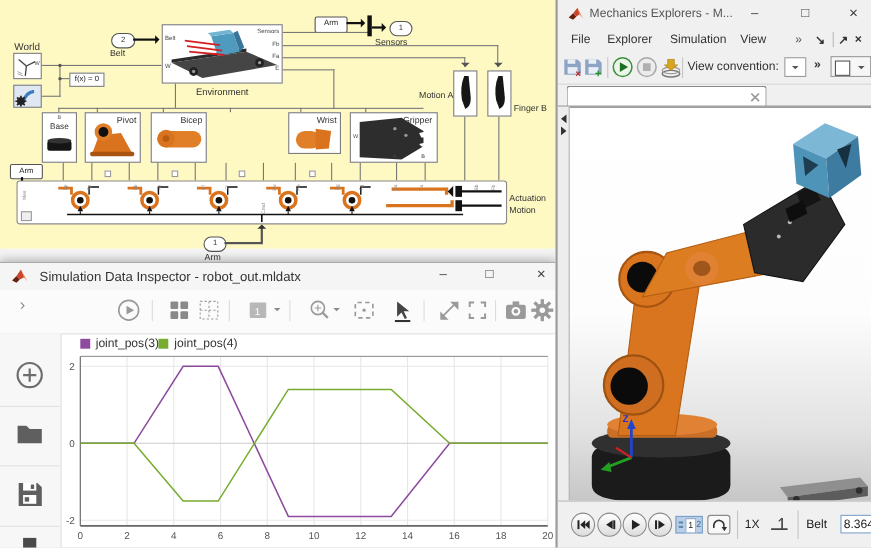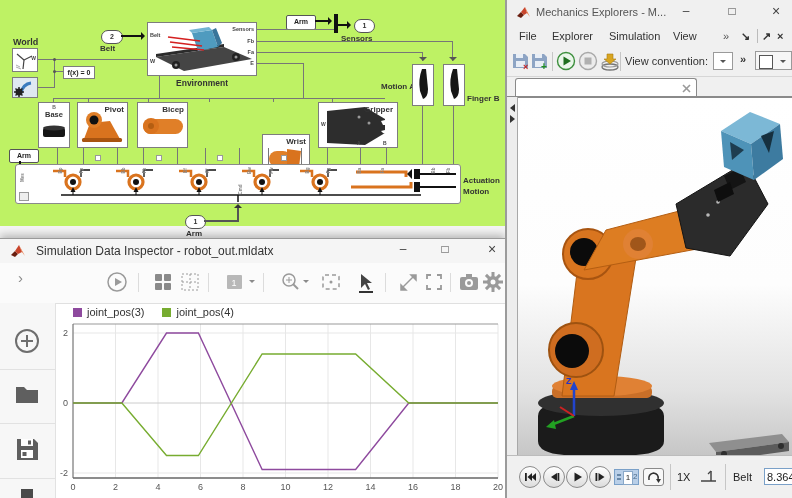--- a/index.html
+++ b/index.html
@@ -25,21 +25,21 @@
              border-bottom:1px solid #e3e3e3;}
   .sdi-title .t{position:absolute;left:36px;top:5px;font-size:12px;color:#333;}
   .wbtn{position:absolute;top:3px;width:22px;height:18px;text-align:center;font-size:12px;color:#444;cursor:default;}
   .sdi-tools{position:absolute;left:0;top:24px;width:100%;height:40px;background:#fbfbfb;
              border-bottom:1px solid #e0e0e0;}
   .ti{position:absolute;top:8px;width:22px;height:22px;}
   .tsep{position:absolute;top:10px;width:1px;height:19px;background:#dcdcdc;}
   .caret{position:absolute;width:0;height:0;border:3.5px solid transparent;border-top-color:#8a8a8a;}
   .strip{position:absolute;left:0;top:64px;width:55px;height:196px;background:#f7f7f7;border-right:1px solid #e2e2e2;}
   .ssep{position:absolute;left:0;width:100%;height:1px;background:#e2e2e2;}
-  .legend{position:absolute;left:73px;top:67px;display:flex;gap:18px;font-size:11px;color:#333;}
+  .legend{position:absolute;left:73px;top:67px;display:flex;font-size:11px;color:#333;}
   .legend .it{display:flex;align-items:center;gap:5px;}
   .sw{width:9px;height:9px;display:inline-block;}
   
   .me{position:absolute;left:505px;top:0;width:287px;height:498px;background:#f0f0f0;
       border-left:2px solid #9b9b9b;box-sizing:border-box;overflow:hidden;font-size:11px;}
   .me-title{position:absolute;left:0;top:0;width:100%;height:25px;}
   .me-menu{position:absolute;left:0;top:25px;width:100%;height:23px;color:#333;}
   .me-menu span.m{position:absolute;top:5px;}
   .me-tools{position:absolute;left:0;top:48px;width:100%;height:28px;border-bottom:1px solid #d6d6d6;}
   .me-tab{position:absolute;left:8px;top:78px;width:182px;height:19px;background:#fff;
@@ -53,21 +53,21 @@
   .psep{position:absolute;top:8px;width:1px;height:26px;background:#c6c6c6;}
   .sel{position:absolute;background:#fff;border:1px solid #9a9a9a;box-sizing:border-box;}
   .chev{position:absolute;width:0;height:0;border:3.5px solid transparent;border-top-color:#555;}
   .tinytxt{position:absolute;font-size:6px;color:#444;}
 </style>
 </head>
 <body>
 
 <div class="stage">
 
-  <div class="abs" style="left:0;top:0;width:505px;height:238px;background:#bef264;font-weight:bold;">
+  <div class="abs" style="left:0;top:0;width:505px;height:238px;background:#fef9c3;">
     <div class="abs" style="left:0;top:226px;width:505px;height:12px;background:#f4f4f4;"></div>
 
     <div class="blklbl" style="left:13px;top:37px;font-size:9px;">World</div>
     <div class="blk" style="left:12px;top:48px;width:26px;height:24px;">
       <svg width="24" height="22">
         <g stroke="#444" stroke-width="1.2" fill="none">
           <line x1="11" y1="11" x2="4" y2="5"></line>
             <line x1="11" y1="11" x2="19" y2="7"></line>
             <line x1="11" y1="11" x2="10" y2="20"></line>
         </g>
@@ -196,21 +196,21 @@
       </svg>
     </div>
     <div class="blk" style="left:137px;top:102px;width:51px;height:46px;">
       <div class="blklbl" style="right:3px;top:2px;">Bicep</div>
       <svg width="49" height="44">
         <rect x="5" y="16" width="40" height="15" rx="7.5" fill="#e07f28"></rect>
         <circle cx="13" cy="23" r="8" fill="#d9731e"></circle>
           <circle cx="13" cy="23" r="3" fill="#b45e12"></circle>
       </svg>
     </div>
-    <div class="blk" style="left:262px;top:102px;width:48px;height:38px;margin-top:32px;">
+    <div class="blk" style="left:262px;top:102px;width:48px;height:38px;">
       <div class="blklbl" style="right:3px;top:2px;">Wrist</div>
       <svg width="46" height="44">
         <rect x="6" y="16" width="22" height="16" rx="8" fill="#e07f28"></rect>
         <polygon points="24,14 38,16 36,32 24,33" fill="#d9731e"></polygon>
       </svg>
     </div>
     <div class="blk" style="left:318px;top:102px;width:80px;height:46px;">
       <div class="blklbl" style="right:4px;top:2px;">Gripper</div>
       <svg width="78" height="44">
         <polygon points="8,8 46,4 66,16 66,30 46,42 8,40" fill="#2d2d2d"></polygon>

